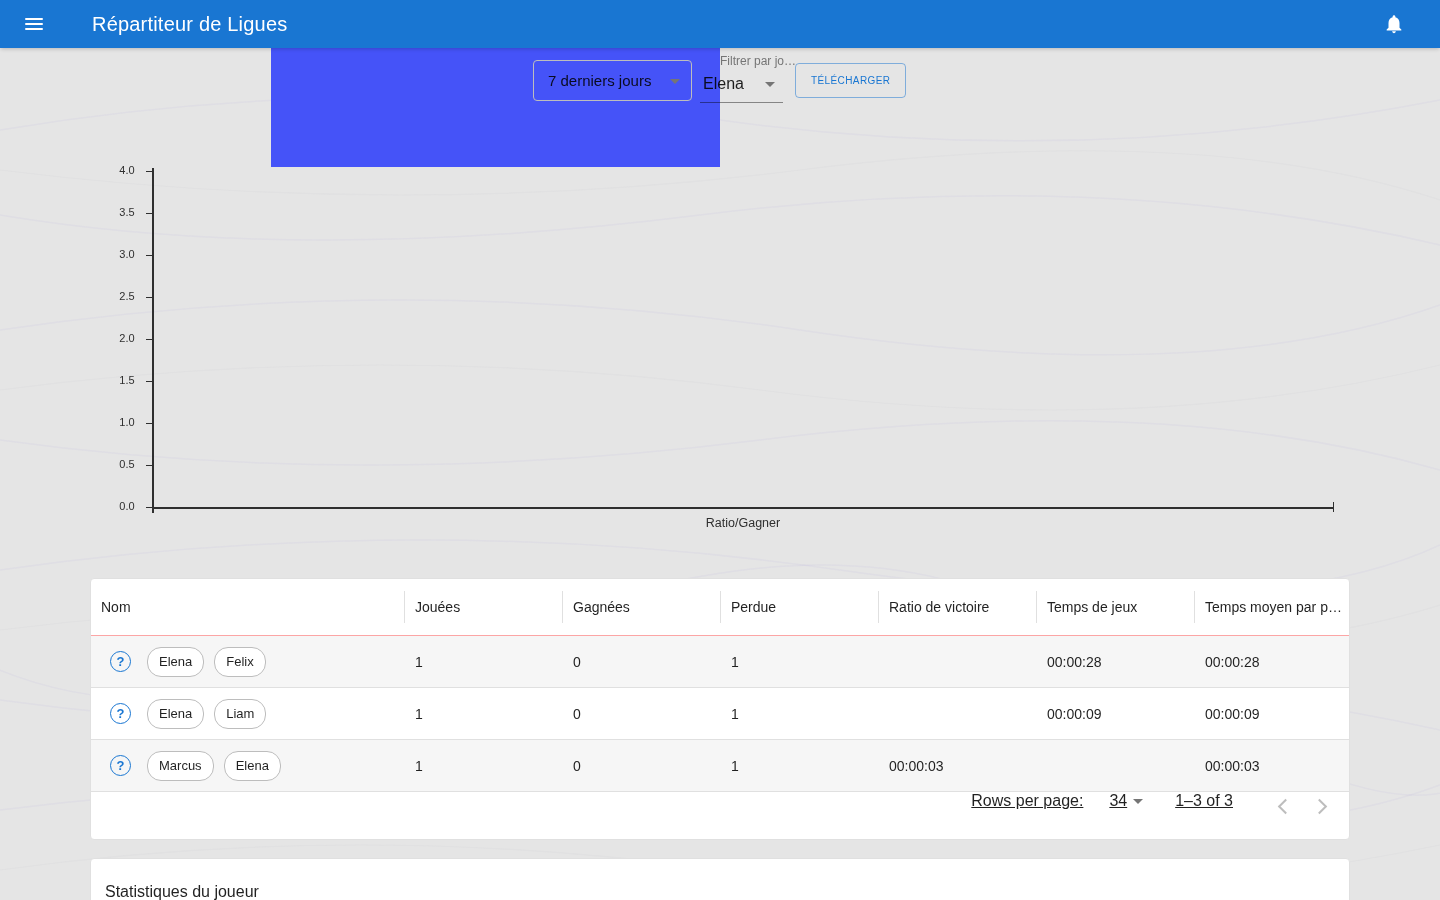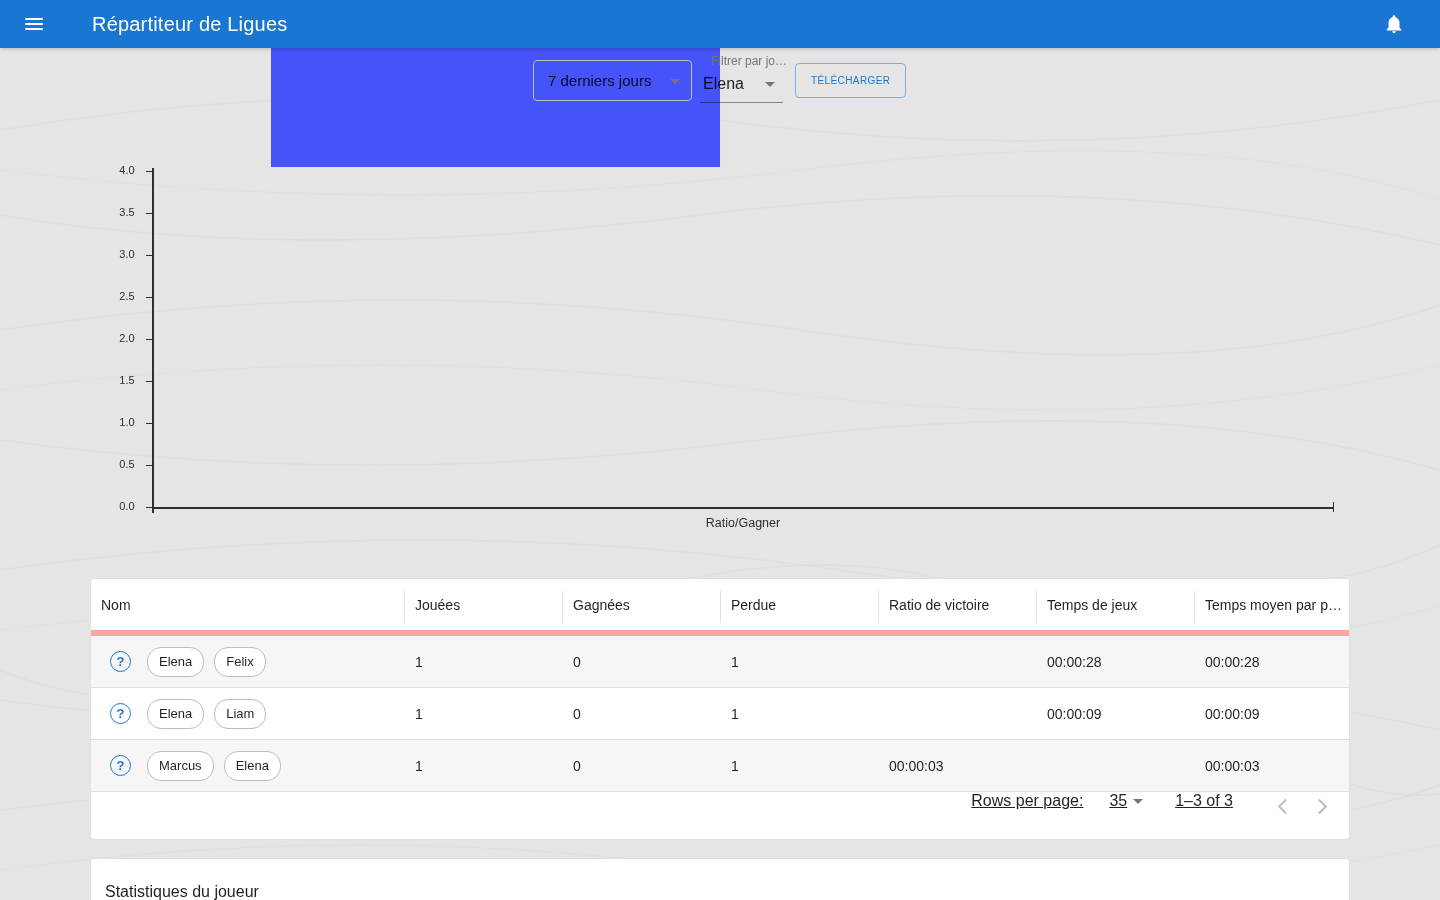--- a/index.html
+++ b/index.html
@@ -19,21 +19,21 @@
 
   
   .toolbar{position:absolute;left:0;top:48px;width:1440px;z-index:2;}
   .select-outlined{position:absolute;left:533px;top:12px;width:159px;height:41px;border:1px solid #bdbdbd;
         border-radius:4px;display:flex;align-items:center;background:transparent;cursor:pointer;box-sizing:border-box;text-align:center;}
   .select-outlined .val{font-size:15px;color:rgba(0,0,0,0.87);margin-left:14px;}
   .caret{width:0;height:0;border-left:5px solid transparent;border-right:5px solid transparent;
          border-top:5px solid #757575;display:inline-block;}
   .select-outlined .caret{position:absolute;right:11px;top:18px;}
   .select-standard{position:absolute;left:700px;top:6px;width:83px;cursor:pointer;}
-  .select-standard label{display:block;font-size:12px;color:#757575;margin-left:11px;white-space:nowrap;}
+  .select-standard label{display:block;font-size:12px;color:#757575;margin-left:20px;white-space:nowrap;}
   .select-standard .value-row{position:relative;margin-top:7px;padding-bottom:9px;border-bottom:1px solid rgba(0,0,0,0.42);}
   .select-standard .value-row .val{font-size:16px;color:rgba(0,0,0,0.87);margin-left:3px;}
   .select-standard .caret{position:absolute;right:8px;top:7px;}
   .btn-outlined{position:absolute;left:795px;top:15px;height:35px;padding:0 15px;background:transparent;
         border:1px solid rgba(25,118,210,0.5);border-radius:4px;color:#1976d2;font-family:"Liberation Sans",sans-serif;
         font-size:10px;font-weight:500;letter-spacing:0.4px;cursor:pointer;}
 
   
   .chart{position:absolute;left:0;top:0;width:1440px;height:560px;z-index:1;}
   .ytick-label{position:absolute;width:40px;text-align:center;font-size:11px;color:#2f2f2f;right:1293px;}
@@ -41,21 +41,21 @@
   .yaxis{position:absolute;left:152px;top:168px;width:1.6px;height:345px;background:#2f2f2f;}
   .xaxis{position:absolute;left:152px;top:507px;width:1182px;height:1.6px;background:#2f2f2f;}
   .xaxis-endtick{position:absolute;left:1332.5px;top:502px;width:1.6px;height:10px;background:#2f2f2f;}
   .bar{position:absolute;left:271px;width:449px;bottom:393px;background:#4553f8;}
   .xlabel{position:absolute;left:593px;top:516px;width:300px;text-align:center;font-size:12.5px;color:#2f2f2f;}
 
   
   .card{position:absolute;background:#fff;border:1px solid #e0e0e0;border-radius:4px;z-index:2;box-sizing:border-box;}
   .table-card{left:90px;top:578px;width:1260px;height:262px;}
   .tgrid{display:grid;grid-template-columns:314px 158px 158px 158px 158px 158px 156px;}
-  .thead{height:57px;border-bottom:6px solid #fca5a5;box-sizing:border-box;}
+  .thead{height:57px;border-bottom:1px solid #fca5a5;box-sizing:border-box;}
   .th{display:flex;align-items:center;padding-left:10px;font-size:14px;font-weight:500;color:rgba(0,0,0,0.87);
       position:relative;cursor:pointer;box-sizing:border-box;overflow:hidden;white-space:nowrap;}
   .th:not(:last-child)::after{content:"";position:absolute;right:0;top:12px;height:32px;width:1px;background:#e0e0e0;}
   .trow{height:52px;border-bottom:1px solid #e0e0e0;box-sizing:border-box;cursor:pointer;}
   .trow.odd{background:#f6f6f6;}
   .td{display:flex;align-items:center;padding-left:10px;font-size:14px;color:rgba(0,0,0,0.87);box-sizing:border-box;}
   .td.name{padding-left:19px;}
   .help{width:21px;height:21px;border-radius:50%;border:1.8px solid #1976d2;color:#1976d2;display:flex;
         align-items:center;justify-content:center;font-size:13px;font-weight:700;box-sizing:border-box;
         background:transparent;cursor:pointer;margin-right:16px;flex:0 0 auto;}
@@ -209,21 +209,21 @@
       <div class="td">0</div>
       <div class="td">1</div>
       <div class="td">00:00:03</div>
       <div class="td"></div>
       <div class="td">00:00:03</div>
     </div>
 
     <div class="tfoot">
       <span class="rpp-label">Rows per page:</span>
       <span class="rpp-select">
-        <span class="val">35</span>
+        <span class="val">34</span>
         <span class="caret"></span>
       </span>
       <span class="range">1–3 of 3</span>
       <button class="icon-btn chev-btn">
         <span class="chev left"></span>
       </button>
       <button class="icon-btn chev-btn">
         <span class="chev right"></span>
       </button>
     </div>

